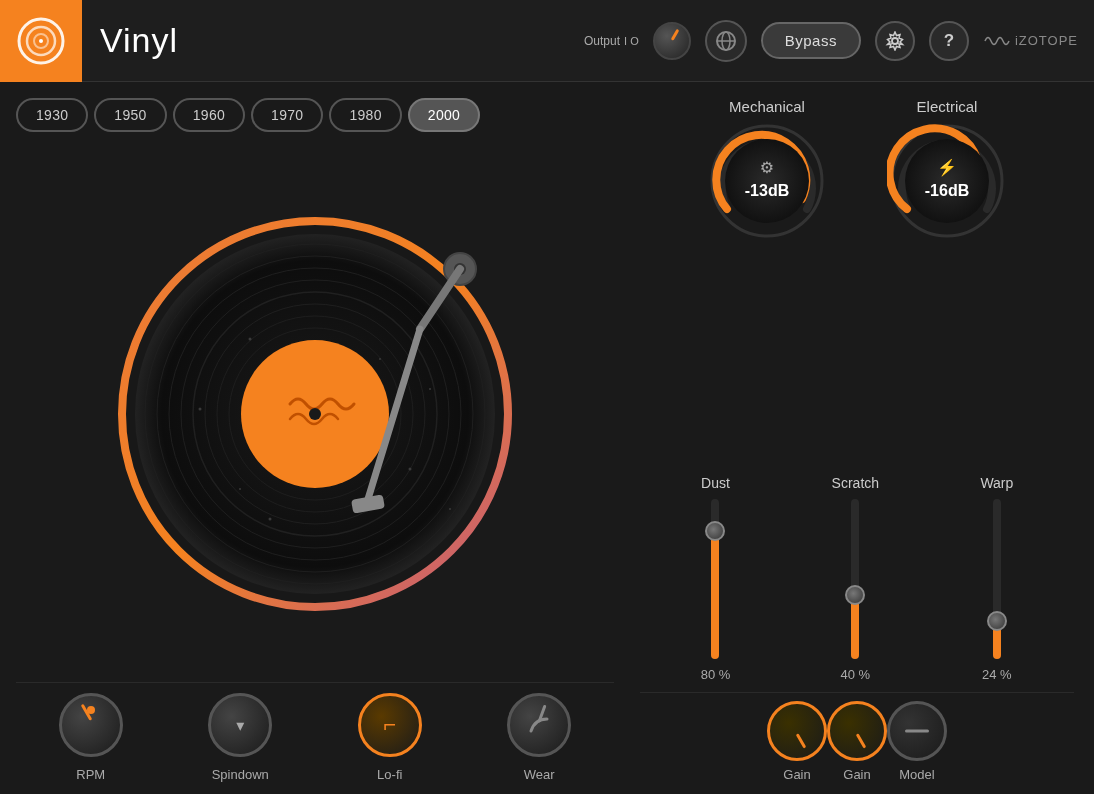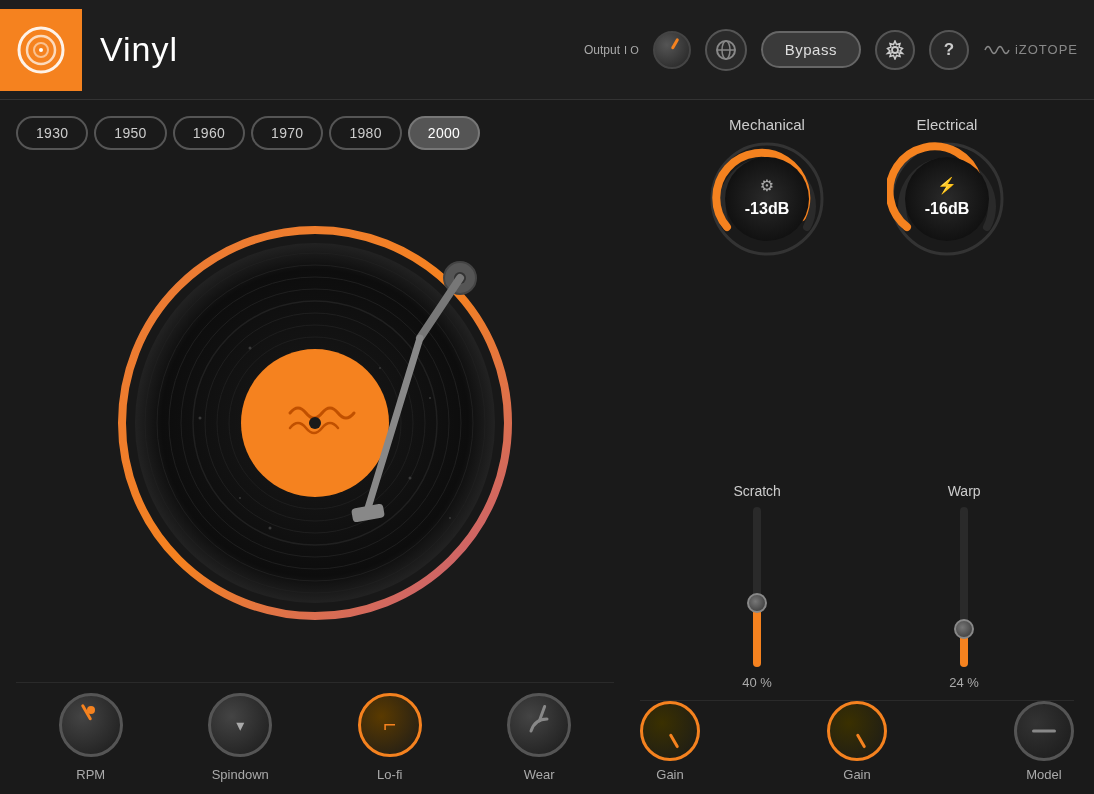--- a/index.html
+++ b/index.html
@@ -11,21 +11,21 @@
       overflow: hidden;
       display: flex;
       flex-direction: column;
     }
 
     
     .header {
       display: flex;
       align-items: center;
       background: #1e1e1e;
-      height: 100px;
+      height: 82px;
       padding: 0 16px;
       border-bottom: 1px solid #333;
       flex-shrink: 0;
     }
     .logo-box {
       width: 82px;
       height: 82px;
       background: #f5821f;
       display: flex;
       align-items: center;
@@ -353,21 +353,22 @@
       transform: translateX(-50%);
     }
     .slider-value {
       color: #aaa;
       font-size: 13px;
     }
 
     
     .gain-row {
       display: flex;
-      justify-content: space-between;
+      justify-content: center;
+      padding-top: 8px;
       border-top: 1px solid #2a2a2a;
     }
     .gain-group {
       display: flex;
       flex-direction: column;
       align-items: center;
       gap: 6px;
     }
     .gain-label {
       color: #aaa;
@@ -610,20 +611,28 @@
 
             <text x="60" y="52" text-anchor="middle" font-size="16" fill="#aaa">⚡</text>
             <text x="60" y="75" text-anchor="middle" font-size="16" fill="white" font-weight="bold">-16dB</text>
           </svg>
         </div>
       </div>
     </div>
 
     <div class="sliders-row">
 
+      <div class="slider-group">
+        <span class="slider-title">Dust</span>
+        <div class="slider-track" style="position:relative;">
+          <div class="slider-fill" style="height:80%;bottom:0;"></div>
+          <div class="slider-thumb" style="bottom:calc(80% - 10px);"></div>
+        </div>
+        <span class="slider-value">80 %</span>
+      </div>
 
       <div class="slider-group">
         <span class="slider-title">Scratch</span>
         <div class="slider-track" style="position:relative;">
           <div class="slider-fill" style="height:40%;bottom:0;"></div>
           <div class="slider-thumb" style="bottom:calc(40% - 10px);"></div>
         </div>
         <span class="slider-value">40 %</span>
       </div>
 

